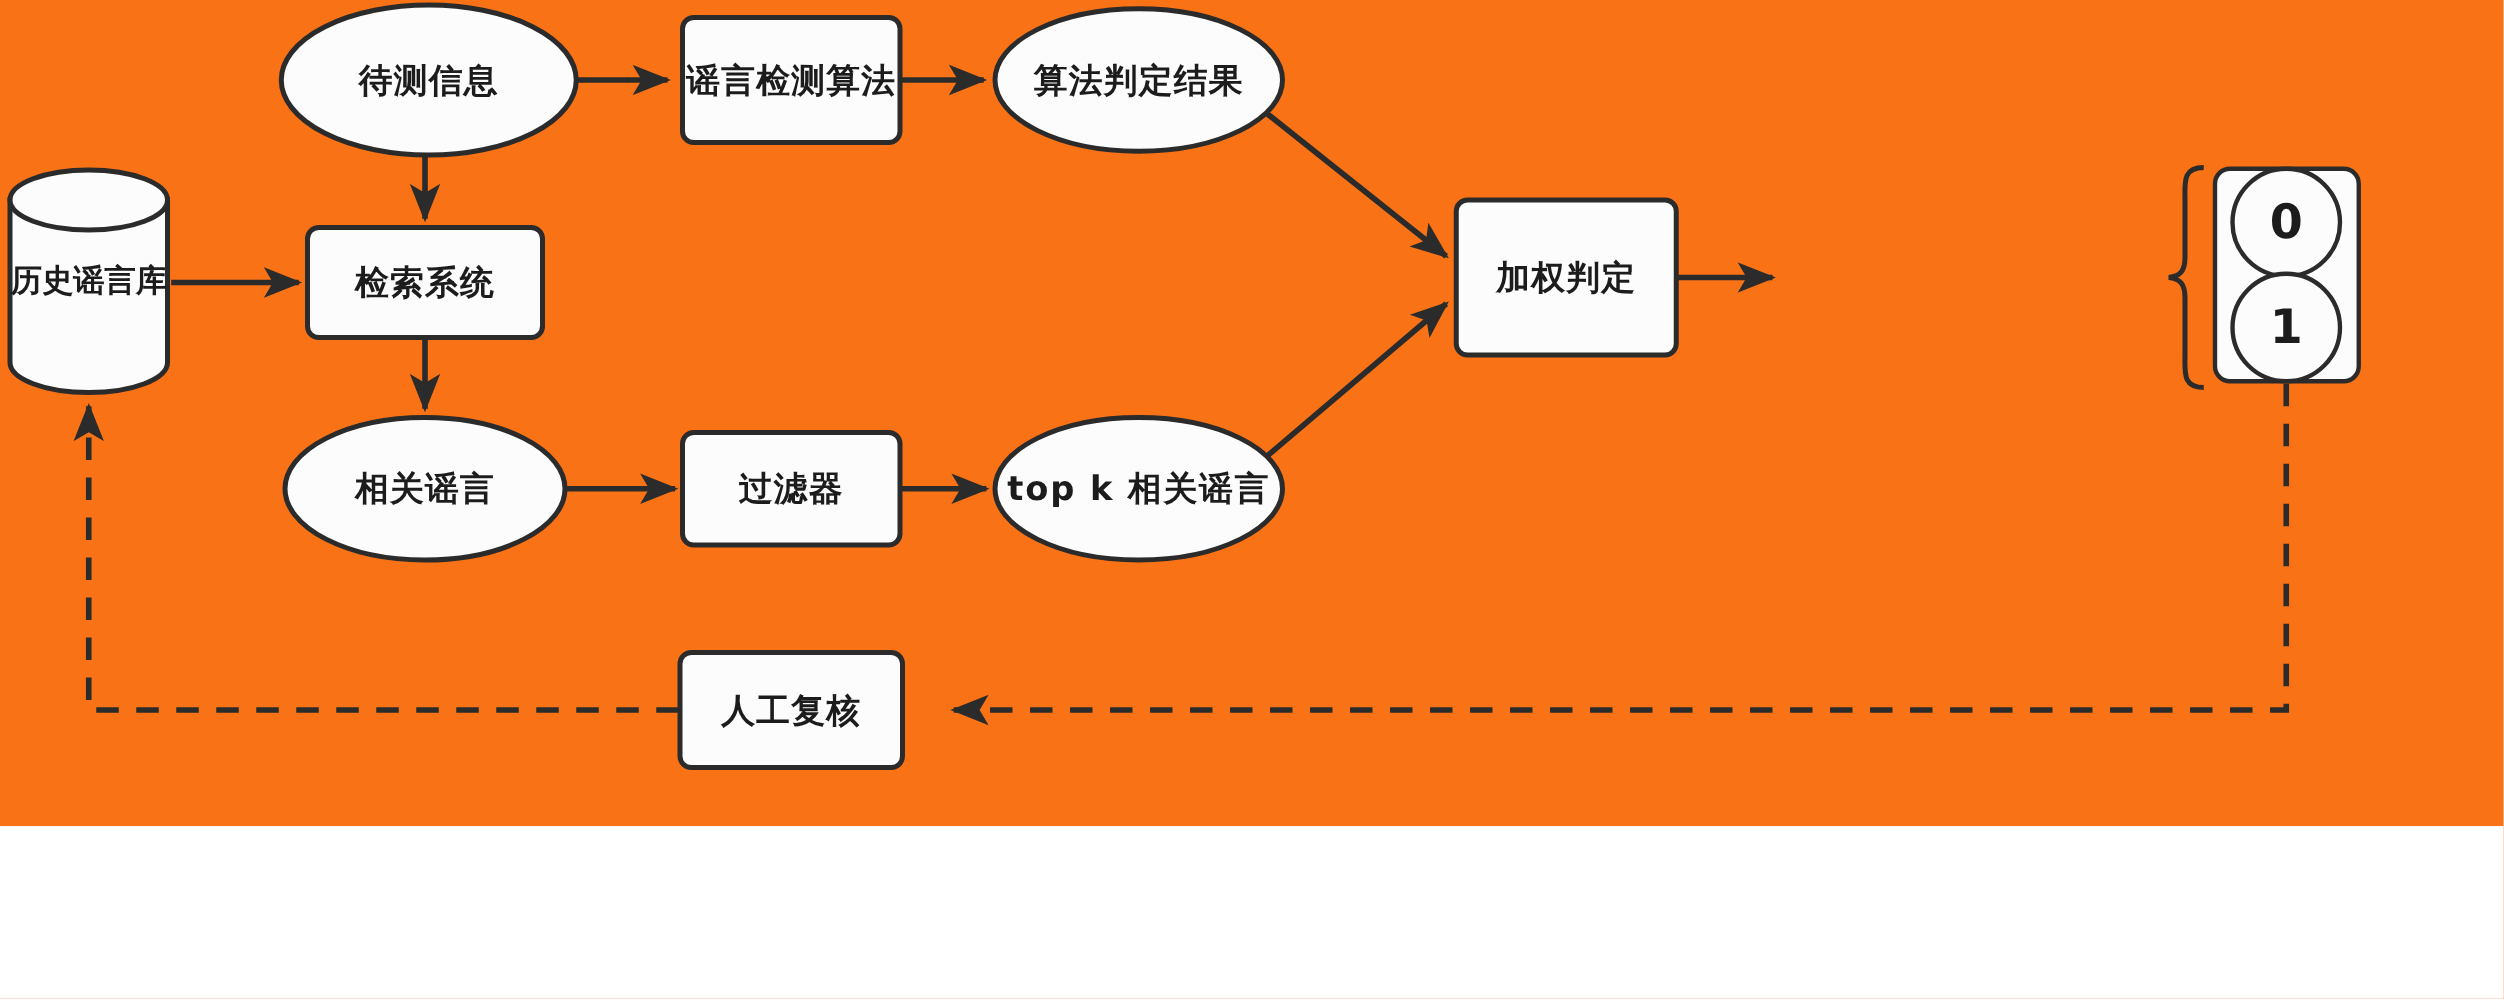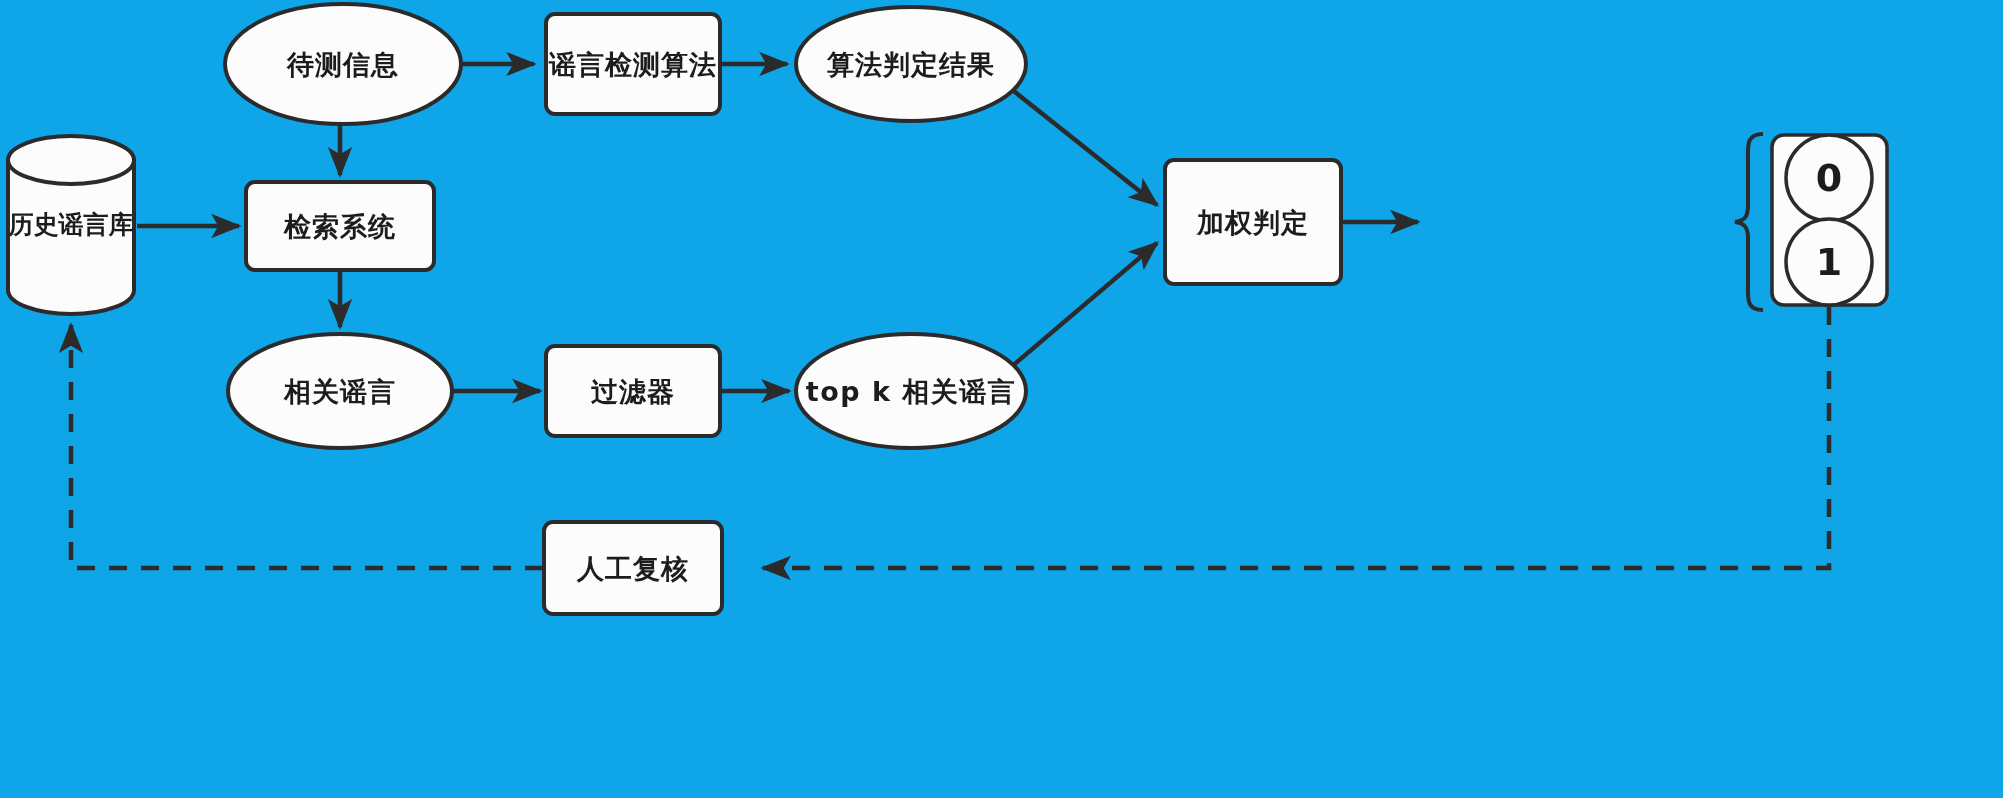--- a/index.html
+++ b/index.html
@@ -6,22 +6,22 @@
     margin: 0;
     padding: 0;
     background: #ffffff;
   }
   body {
     font-family: "DejaVu Sans", "Liberation Sans", sans-serif;
   }
   #canvas {
     position: relative;
     width: 2003px;
-    height: 798px;
-    background: #0ea5e9;
+    height: 661px;
+    background: #f97316;
     overflow: hidden;
   }
   svg#diagram {
     position: absolute;
     left: 0;
     top: 0;
     width: 2003px;
     height: 799px;
   }
   .node-shape {

